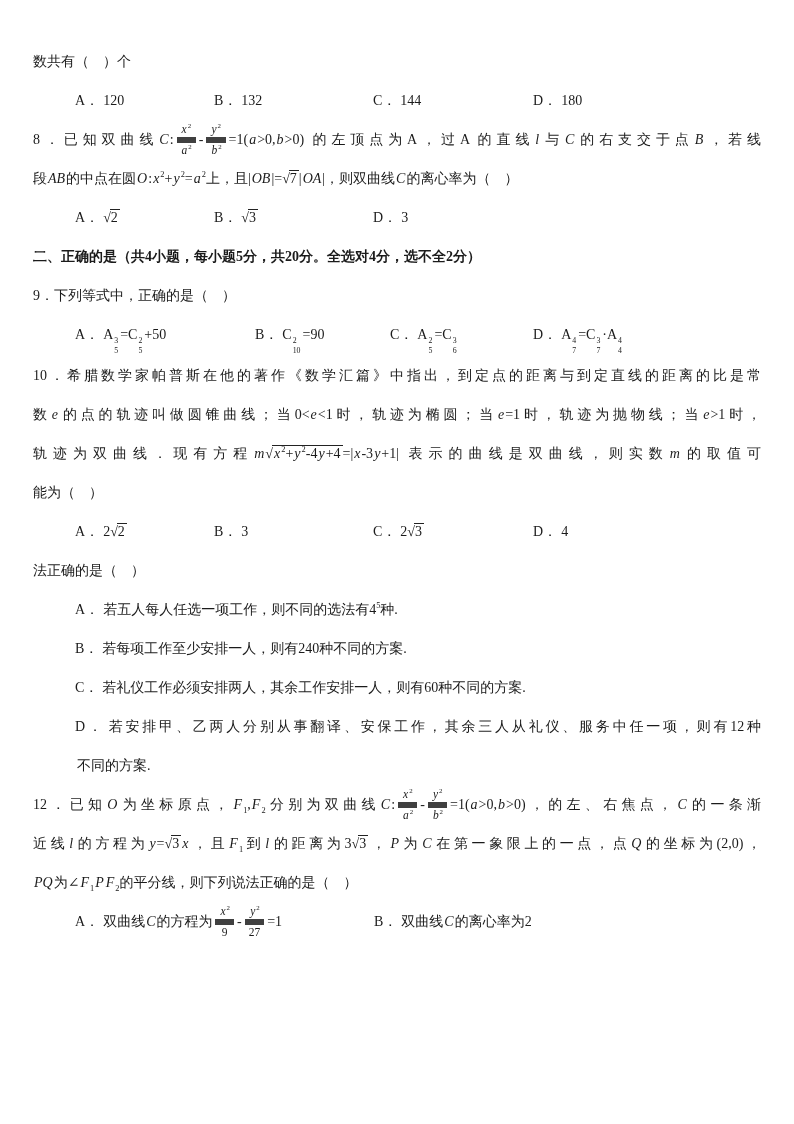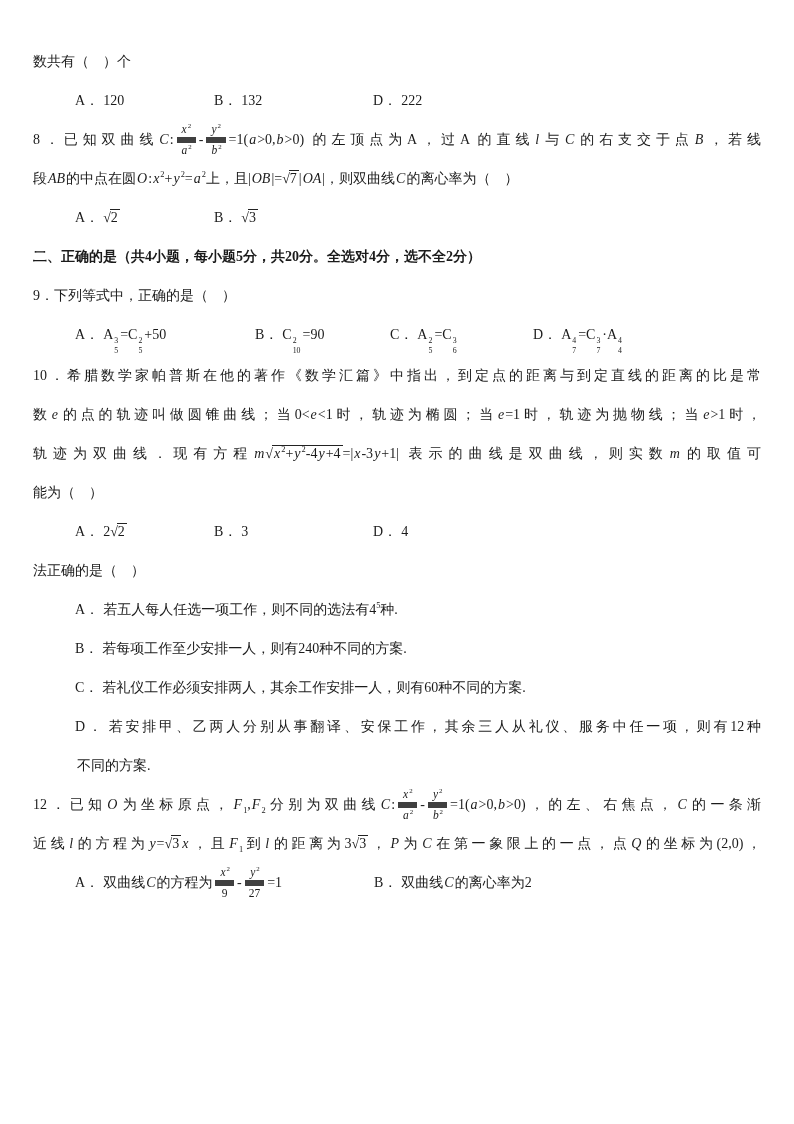--- a/index.html
+++ b/index.html
@@ -43,35 +43,37 @@
 </head>
 <body>
 
 <div class="page">
 
   <div class="l">数共有（　）个</div>
 
   <div class="l opts">
     <span class="opt"><span class="ol">A．</span><span class="om">120</span></span>
     <span class="opt"><span class="ol">B．</span><span class="om">132</span></span>
-    <span class="opt"><span class="ol">D．</span><span class="om">222</span></span>
+    <span class="opt"><span class="ol">C．</span><span class="om">144</span></span>
+    <span class="opt"><span class="ol">D．</span><span class="om">180</span></span>
   </div>
 
   <div class="l jl">8．已知双曲线<i>C</i>:<span class="frac">
         <span class="fn"><i>x</i><sup>2</sup></span>
         <span class="fd"><i>a</i><sup>2</sup></span>
       </span>-<span class="frac">
         <span class="fn"><i>y</i><sup>2</sup></span>
         <span class="fd"><i>b</i><sup>2</sup></span>
       </span>=1(<i>a</i>&gt;0,<i>b</i>&gt;0) 的左顶点为A，过A 的直线<i>l</i>与<i>C</i>的右支交于点<i>B</i>，若线</div>
   <div class="l">段<i>AB</i>的中点在圆<i>O</i>:<i>x</i><sup>2</sup>+<i>y</i><sup>2</sup>=<i>a</i><sup>2</sup>上，且|<i>OB</i>|=<span class="sq"><span class="sqs">√</span><span class="sqb">7</span></span>|<i>OA</i>|，则双曲线<i>C</i>的离心率为（　）</div>
 
   <div class="l opts">
     <span class="opt"><span class="ol">A．</span><span class="om"><span class="sq"><span class="sqs">√</span><span class="sqb">2</span></span></span></span>
     <span class="opt"><span class="ol">B．</span><span class="om"><span class="sq"><span class="sqs">√</span><span class="sqb">3</span></span></span></span>
+    <span class="opt"><span class="ol">D．</span><span class="om">3</span></span>
   </div>
 
   <div class="l bold">二、正确的是（共4小题，每小题5分，共20分。全选对4分，选不全2分）</div>
 
   <div class="l">9．下列等式中，正确的是（　）</div>
 
   <div class="l opts q9">
     <span class="opt"><span class="ol">A．</span><span class="om">A<span class="ss">
             <span class="ss-t">3</span>
             <span class="ss-b">5</span>
@@ -103,39 +105,41 @@
   </div>
 
   <div class="l jl">10．希腊数学家帕普斯在他的著作《数学汇篇》中指出，到定点的距离与到定直线的距离的比是常</div>
   <div class="l jl">数<i>e</i>的点的轨迹叫做圆锥曲线；当0&lt;<i>e</i>&lt;1时，轨迹为椭圆；当<i>e</i>=1时，轨迹为抛物线；当<i>e</i>&gt;1时，</div>
   <div class="l jl">轨迹为双曲线．现有方程<i>m</i><span class="sq"><span class="sqs">√</span><span class="sqb"><i>x</i><sup>2</sup>+<i>y</i><sup>2</sup>-4<i>y</i>+4</span></span>=|<i>x</i>-3<i>y</i>+1| 表示的曲线是双曲线，则实数<i>m</i>的取值可</div>
   <div class="l">能为（　）</div>
 
   <div class="l opts">
     <span class="opt"><span class="ol">A．</span><span class="om">2<span class="sq"><span class="sqs">√</span><span class="sqb">2</span></span></span></span>
     <span class="opt"><span class="ol">B．</span><span class="om">3</span></span>
+    <span class="opt"><span class="ol">C．</span><span class="om">2<span class="sq"><span class="sqs">√</span><span class="sqb">3</span></span></span></span>
     <span class="opt"><span class="ol">D．</span><span class="om">4</span></span>
   </div>
 
   <div class="l">法正确的是（　）</div>
 
   <div class="l optline"><span class="ol">A．</span><span class="om">若五人每人任选一项工作，则不同的选法有4<sup>5</sup>种.</span></div>
   <div class="l optline"><span class="ol">B．</span><span class="om">若每项工作至少安排一人，则有240种不同的方案.</span></div>
   <div class="l optline"><span class="ol">C．</span><span class="om">若礼仪工作必须安排两人，其余工作安排一人，则有60种不同的方案.</span></div>
   <div class="l optline jl"><span class="ol">D．</span><span class="om">若安排甲、乙两人分别从事翻译、安保工作，其余三人从礼仪、服务中任一项，则有12种</span></div>
   <div class="l cont">不同的方案.</div>
 
   <div class="l jl">12．已知<i>O</i>为坐标原点，<i>F</i><sub>1</sub>,<i>F</i><sub>2</sub>分别为双曲线<i>C</i>:<span class="frac">
         <span class="fn"><i>x</i><sup>2</sup></span>
         <span class="fd"><i>a</i><sup>2</sup></span>
       </span>-<span class="frac">
         <span class="fn"><i>y</i><sup>2</sup></span>
         <span class="fd"><i>b</i><sup>2</sup></span>
       </span>=1(<i>a</i>&gt;0,<i>b</i>&gt;0)，的左、右焦点，<i>C</i>的一条渐</div>
   <div class="l jl">近线<i>l</i>的方程为<i>y</i>=<span class="sq"><span class="sqs">√</span><span class="sqb">3</span></span><i>x</i>，且<i>F</i><sub>1</sub>到<i>l</i>的距离为3<span class="sq"><span class="sqs">√</span><span class="sqb">3</span></span>，<i>P</i>为<i>C</i>在第一象限上的一点，点<i>Q</i>的坐标为(2,0)，</div>
+  <div class="l"><i>PQ</i>为∠<i>F</i><sub>1</sub><i>P</i><i>F</i><sub>2</sub>的平分线，则下列说法正确的是（　）</div>
 
   <div class="l opts q12">
     <span class="opt"><span class="ol">A．</span><span class="om">双曲线<i>C</i>的方程为<span class="frac">
             <span class="fn"><i>x</i><sup>2</sup></span>
             <span class="fd">9</span>
           </span>-<span class="frac">
             <span class="fn"><i>y</i><sup>2</sup></span>
             <span class="fd">27</span>
           </span>=1</span></span>
     <span class="opt"><span class="ol">B．</span><span class="om">双曲线<i>C</i>的离心率为2</span></span>

